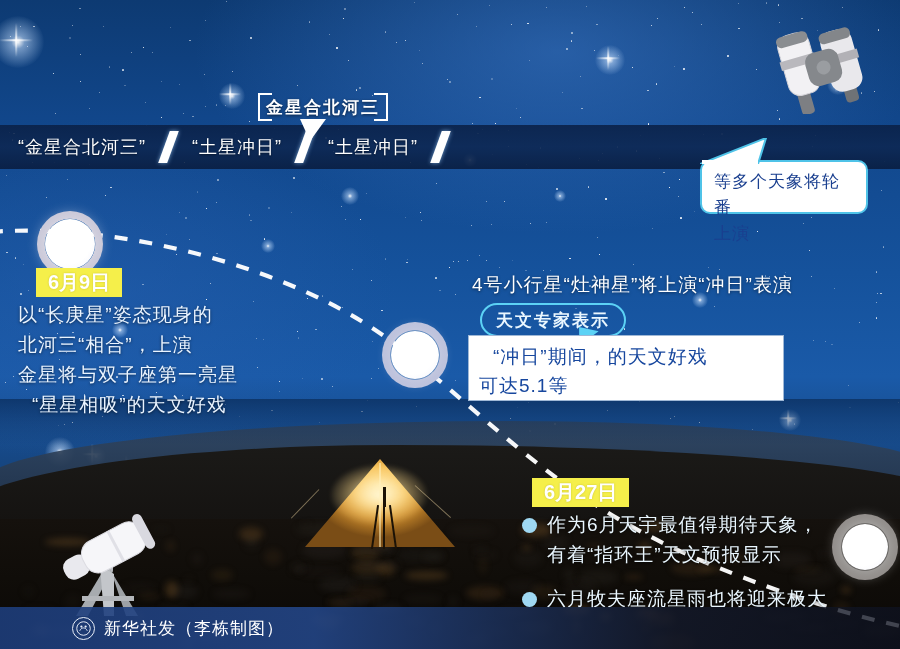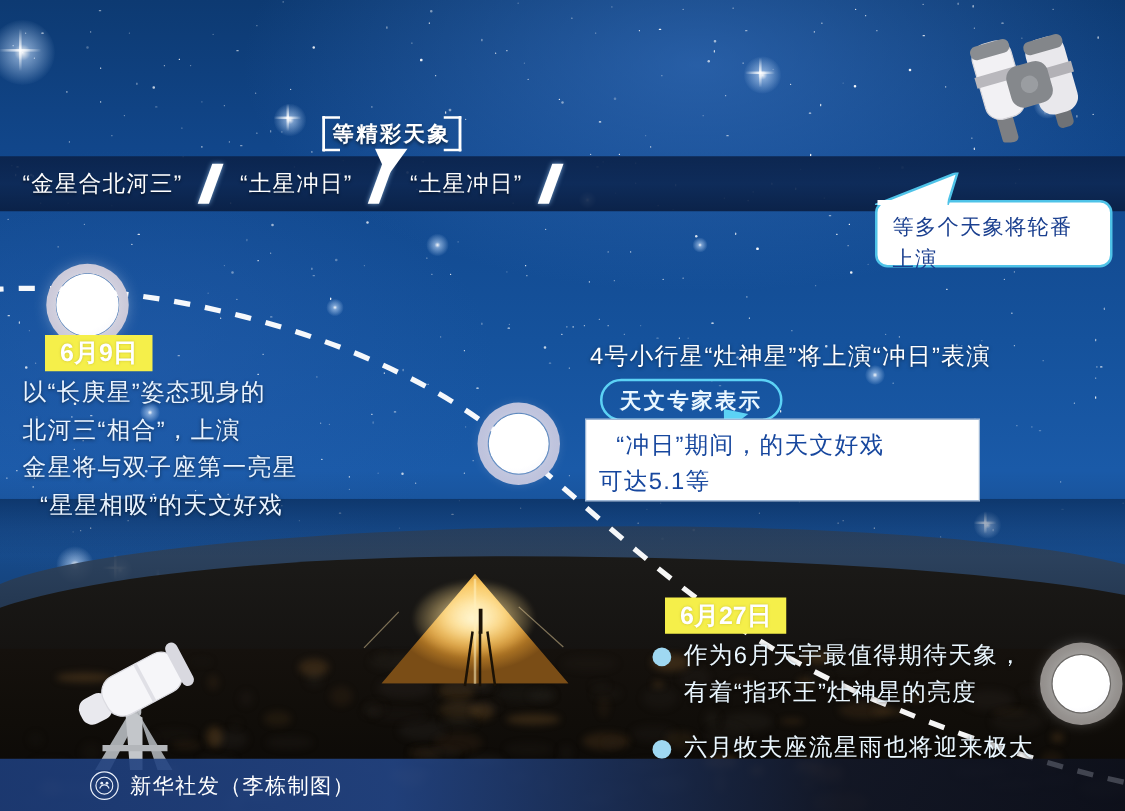--- a/index.html
+++ b/index.html
@@ -729,25 +729,25 @@
       </span>
     </div>
 
   <div class="bracket-tag" id="bracket-tag">
     <span class="lv lv-l"></span>
       <span class="lv lv-r"></span>
     <span class="corner c-tl"></span>
       <span class="corner c-tr"></span>
     <span class="corner c-bl"></span>
       <span class="corner c-br"></span>
-    <span class="bt-txt">等精彩天象</span>
+    <span class="bt-txt">金星合北河三</span>
   </div>
   <div class="tag-tail"></div>
 
-  <div class="callout" style="left:700px;top:160px;width:190px;height:54px;">
+  <div class="callout" style="left:700px;top:160px;width:168px;height:54px;">
     <span class="ct">等多个天象将轮番</span>
     <span class="ct">上演</span>
   </div>
   <svg width="70" height="26" style="position:absolute;left:700px;top:138px;">
     <polygon points="0,26 58,26 66,0" fill="#ffffff" stroke="#4fc3e8" stroke-width="2"></polygon>
     <rect x="2" y="22" width="56" height="8" fill="#ffffff"></rect>
   </svg>
 
   <div class="chip white-text" style="left:36px;top:268px;">
     <span>6月9日</span>
@@ -773,21 +773,21 @@
 
   <div class="chip white-text" style="left:532px;top:478px;">
     <span>6月27日</span>
   </div>
 
   <div class="bullets" style="left:522px;top:510px;">
     <div class="brow">
       <div class="bdot"></div>
       <div class="btxt">
         <span>作为6月天宇最值得期待天象，</span>
-        <span>有着“指环王”灶神星的亮度</span>
+        <span>有着“指环王”天文预报显示</span>
       </div>
     </div>
     <div class="brow">
       <div class="bdot"></div>
       <div class="btxt">
         <span>六月牧夫座流星雨也将迎来极大</span>
       </div>
     </div>
   </div>
 

